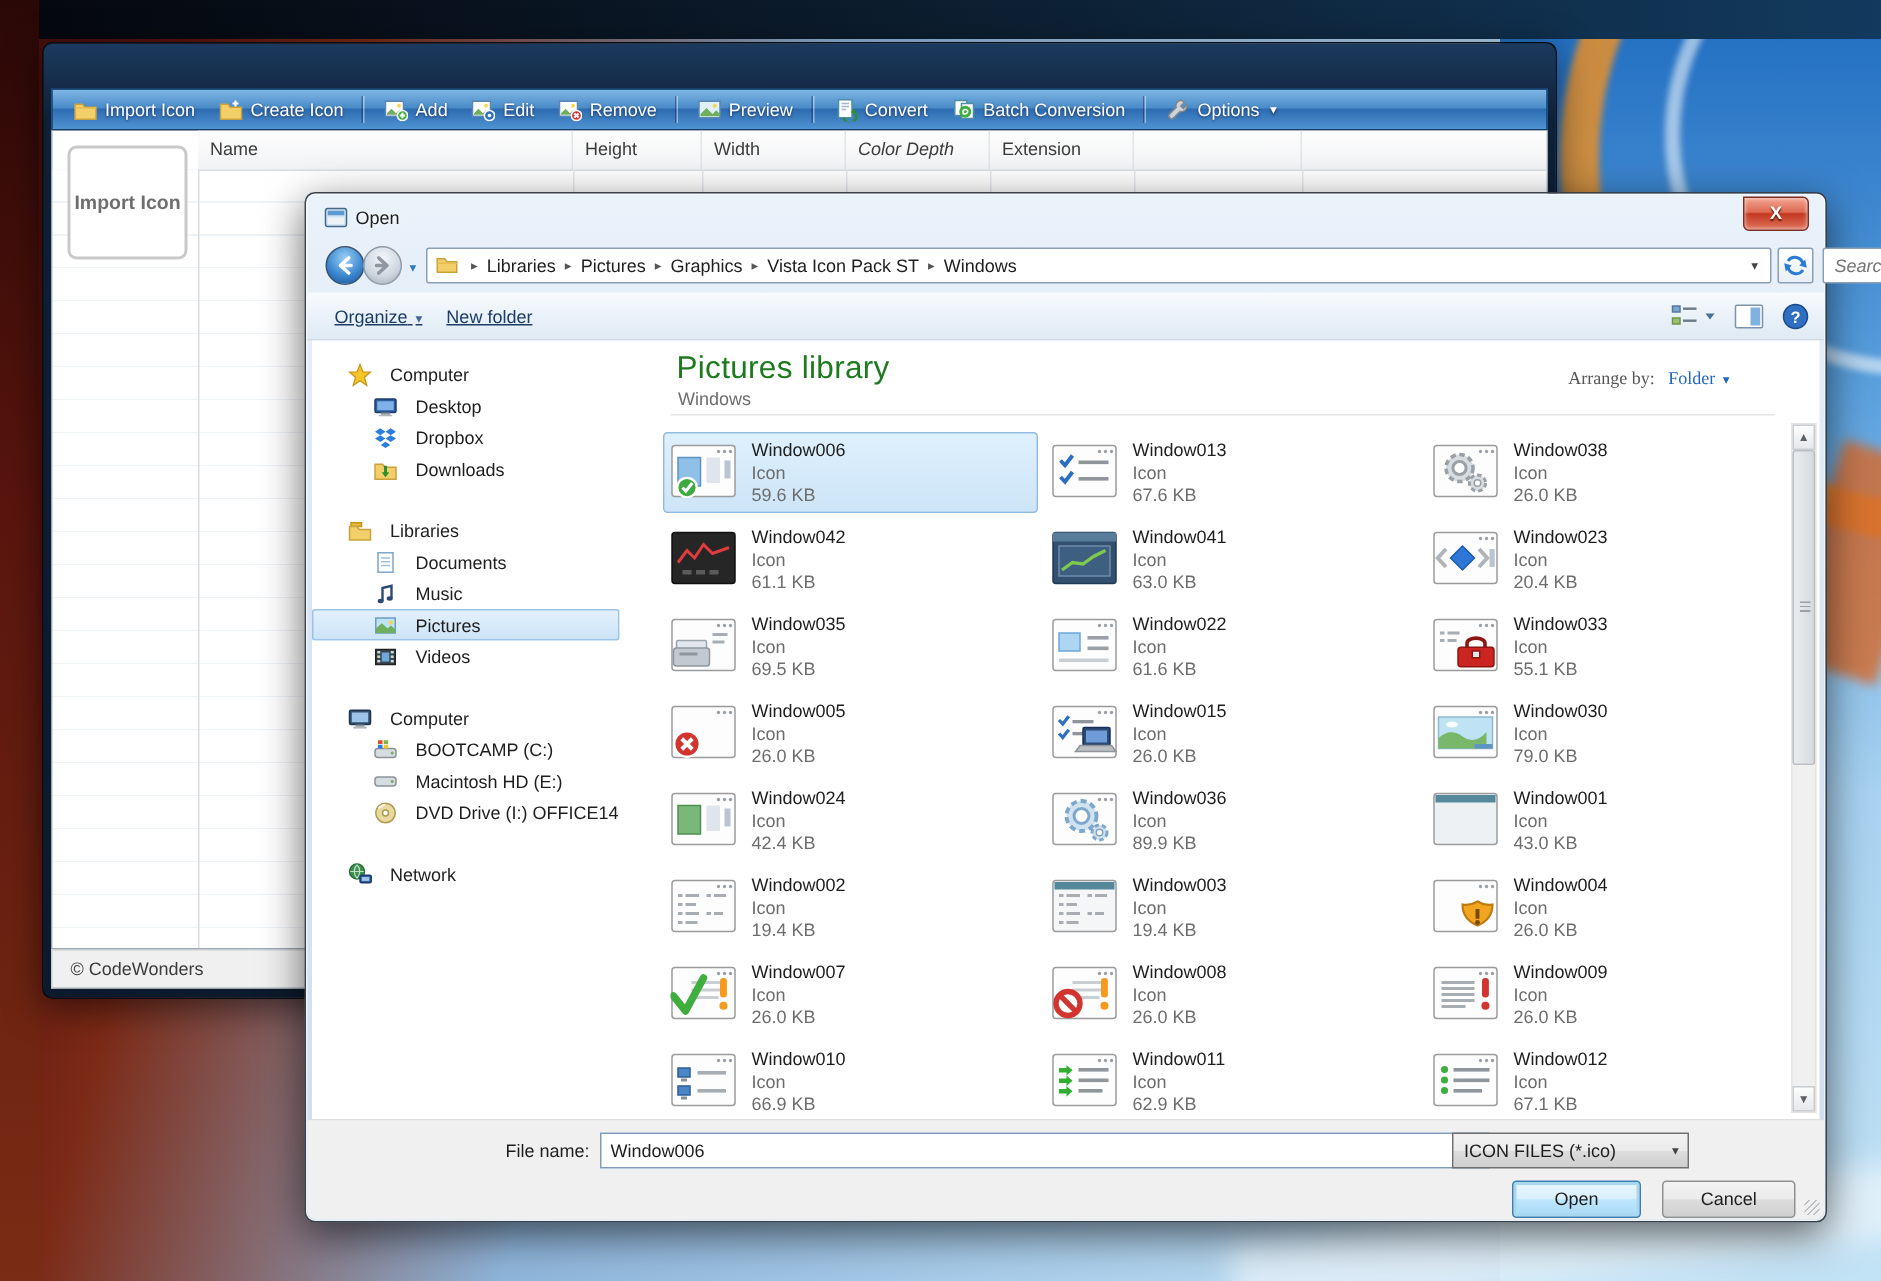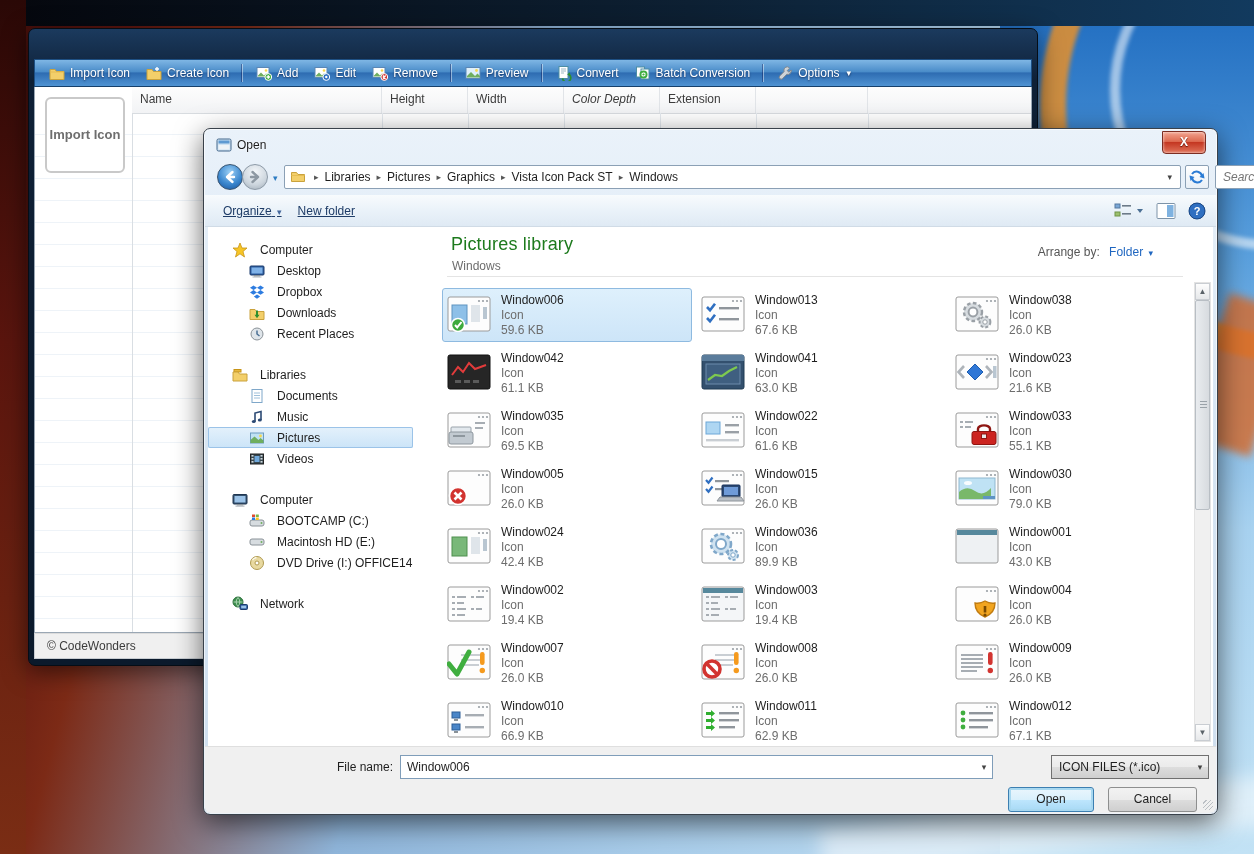--- a/index.html
+++ b/index.html
@@ -98,23 +98,23 @@
   
   .od-nav{position:absolute;left:0;top:0;bottom:0;width:228px;overflow:hidden;padding:12px 0 0 0;box-sizing:border-box;}
   .nav-sec{margin-bottom:20px;}
   .nav-row{display:flex;align-items:center;height:21px;padding-left:24px;cursor:pointer;color:#1e1e1e;}
   .nav-row.child{padding-left:41px;}
   .nav-row svg{margin-right:6px;flex:0 0 auto;}
   .nav-row.sel{background:linear-gradient(180deg,#e4f1fb 0%,#cbe4f8 100%);box-shadow:inset 0 0 0 1px #9bc3e8;border-radius:2px;
     width:205px;box-sizing:border-box;}
   
   .od-files{position:absolute;left:231px;top:0;right:0;bottom:0;}
-  .lib-title{position:absolute;left:12px;top:7px;font-size:18px;color:#1d7a1d;letter-spacing:.2px;}
+  .lib-title{position:absolute;left:12px;top:7px;font-size:21px;color:#1d7a1d;letter-spacing:.2px;}
   .lib-sub{position:absolute;left:13px;top:32px;color:#6d6d6d;}
-  .arrange{position:absolute;right:60px;top:18px;color:#555;}
+  .arrange{position:absolute;right:60px;top:18px;color:#555;font-family:Liberation Serif, serif;}
   .arrange .val{color:#1f66c0;cursor:pointer;margin-left:6px;}
   .arrange .tb-caret{color:#1f66c0;}
   .lib-line{position:absolute;left:8px;right:30px;top:49px;height:1px;background:#e4e4e4;}
   .od-grid{position:absolute;left:0;top:61px;right:22px;bottom:0;}
   .fcol{position:absolute;top:0;width:250px;}
   .fitem{position:relative;width:248px;height:52px;margin-bottom:4px;border:1px solid transparent;border-radius:3px;cursor:pointer;}
   .fitem.sel{background:linear-gradient(180deg,#def0fc 0%,#cde5f8 100%);border-color:#8ebae0;}
   .fitem .fic{position:absolute;left:4px;top:7px;}
   .fitem .fname{position:absolute;left:58px;top:4px;color:#1e1e1e;}
   .fitem .ftype{position:absolute;left:58px;top:19px;color:#6d6d6d;}
@@ -130,21 +130,21 @@
     background:repeating-linear-gradient(to bottom,#9aa2a9 0 1px,transparent 1px 3px);}
   
   .od-footer{position:absolute;left:1px;right:1px;bottom:1px;height:66px;background:#f0f0f0;border-top:1px solid #dfdfdf;
     border-radius:0 0 6px 6px;}
   .fn-label{position:absolute;left:60px;top:13px;width:128px;text-align:right;color:#1e1e1e;}
   .fn-combo{position:absolute;left:195px;top:8px;width:593px;height:24px;background:#fff;border:1px solid #7f9db9;
     box-sizing:border-box;display:flex;align-items:center;}
   .fn-combo input{flex:1;border:none;outline:none;font-size:12px;color:#1e1e1e;padding-left:6px;
     font-family:"Liberation Sans",sans-serif;background:transparent;}
   .fn-combo .dd, .ft-combo .dd{width:16px;text-align:center;font-size:9px;color:#444;cursor:pointer;}
-  .ft-combo{position:absolute;left:846px;top:8px;width:158px;height:24px;box-sizing:border-box;border:1px solid #707070;
+  .ft-combo{position:absolute;left:763px;top:8px;width:158px;height:24px;box-sizing:border-box;border:1px solid #707070;
     background:linear-gradient(180deg,#f2f2f2 0%,#ebebeb 50%,#dddddd 51%,#cfcfcf 100%);
     display:flex;align-items:center;cursor:pointer;}
   .ft-combo .val{flex:1;padding-left:7px;color:#1e1e1e;white-space:nowrap;overflow:hidden;}
   .btn{position:absolute;top:40px;height:25px;box-sizing:border-box;border:1px solid #8e8f8f;border-radius:3px;
     background:linear-gradient(180deg,#f2f2f2 0%,#ebebeb 50%,#dddddd 51%,#cfcfcf 100%);
     text-align:center;line-height:23px;color:#1e1e1e;cursor:pointer;}
   .btn.open{left:803px;width:86px;border-color:#3c7fb1;box-shadow:0 0 0 2px #a8d8f0 inset;
     background:linear-gradient(180deg,#eaf6fd 0%,#d9f0fc 50%,#bee6fd 51%,#a7d9f5 100%);}
   .btn.cancel{left:903px;width:89px;}
   .resize-grip{position:absolute;right:3px;bottom:3px;width:10px;height:10px;opacity:.6;
@@ -423,29 +423,20 @@
             <div class="nav-row child">
               <span style="display:flex;margin-right:6px">
                 <svg viewBox="0 0 16 16" width="16" height="16">
                   <path d="M1 4.5 h5 l1.5 2 H15 v8 H1z" fill="#f3cf6a" stroke="#caa23c"></path>
                   <line x1="8" y1="5.5" x2="8" y2="10.5" stroke="#2e8f2e" stroke-width="2"></line>
                   <polygon points="5.5,9.8 10.5,9.8 8,13.2" fill="#2e8f2e"></polygon>
                 </svg>
               </span>
               <span>Downloads</span>
             </div>
-            <div class="nav-row child">
-              <span style="display:flex;margin-right:6px">
-                <svg viewBox="0 0 16 16" width="16" height="16">
-                  <circle cx="8" cy="8" r="6" fill="#dfe5ea" stroke="#8a9298"></circle>
-                  <path d="M8 4.5 V8 l2.5 2" stroke="#4a6f94" stroke-width="1.5" fill="none"></path>
-                </svg>
-              </span>
-              <span>Recent Places</span>
-            </div>
           </div>
           <div class="nav-sec">
             <div class="nav-row">
               <span style="display:flex;margin-right:6px">
                 <svg viewBox="0 0 16 16" width="16" height="16">
                   <rect x="2" y="2.5" width="7" height="2.5" fill="#e8b83e" stroke="#c79417"></rect>
                   <path d="M1 5 h5 l1.5 2 H15 v7 H1z" fill="#f3cf6a" stroke="#caa23c"></path>
                 </svg>
               </span>
               <span>Libraries</span>
@@ -914,21 +905,21 @@
                       <circle cx="36" cy="5" r="1.1"></circle>
                       <circle cx="40" cy="5" r="1.1"></circle>
                     </g>
                     <path d="M9 12 l-5.5 6 5.5 6" stroke="#aeb4ba" stroke-width="2.6" fill="none"></path>
                     <path d="M31 12 l5.5 6 -5.5 6" stroke="#aeb4ba" stroke-width="2.6" fill="none"></path>
                     <polygon points="20,10 28,18 20,26 12,18" fill="#2f77d6" stroke="#1b5cb0"></polygon>
                     <rect x="38" y="12" width="3.5" height="12" fill="#b9c6d1"></rect>
                   </svg></span>
                 <span class="fname">Window023</span>
                 <span class="ftype">Icon</span>
-                <span class="fsize">21.6 KB</span>
+                <span class="fsize">20.4 KB</span>
               </div>
               <div class="fitem">
                 <span class="fic"><svg viewBox="0 0 44 36" width="44" height="36">
                     <rect x="1" y="1" width="42" height="34" rx="2" fill="#fdfdfd" stroke="#9b9b9b"></rect>
                     <g fill="#9aa0a6">
                       <circle cx="32" cy="5" r="1.1"></circle>
                       <circle cx="36" cy="5" r="1.1"></circle>
                       <circle cx="40" cy="5" r="1.1"></circle>
                     </g>
                     <g fill="#a7adb3">

